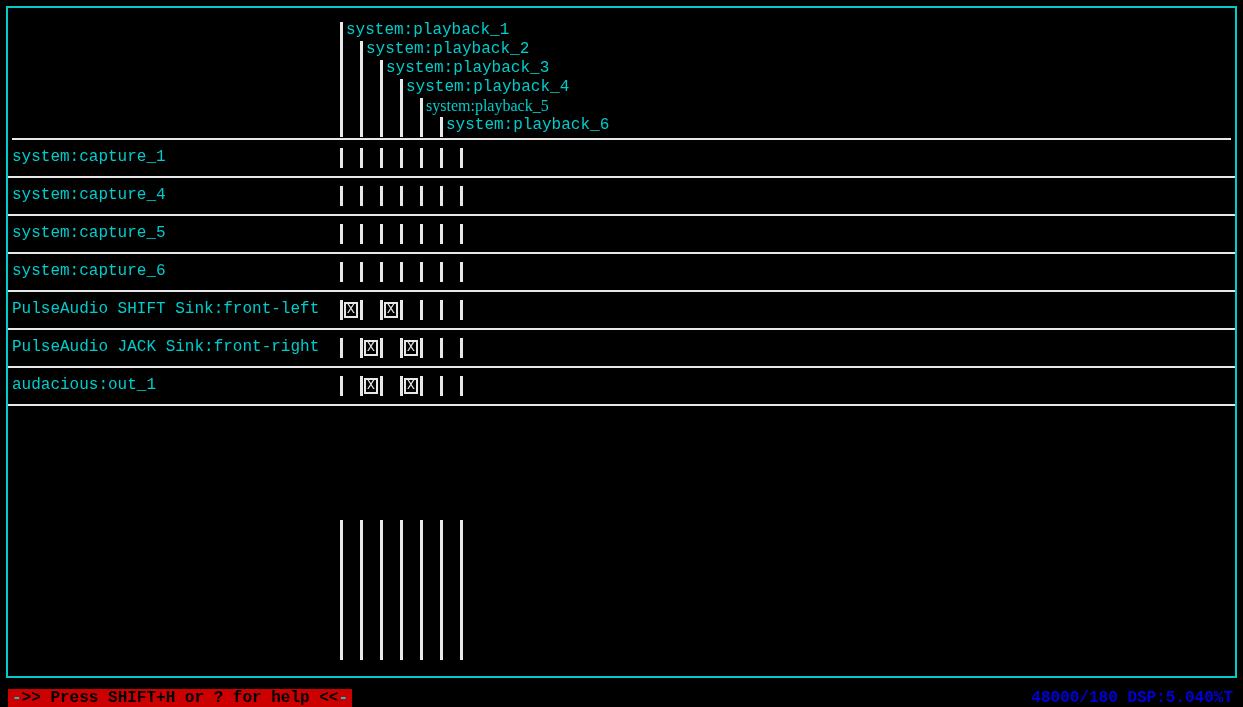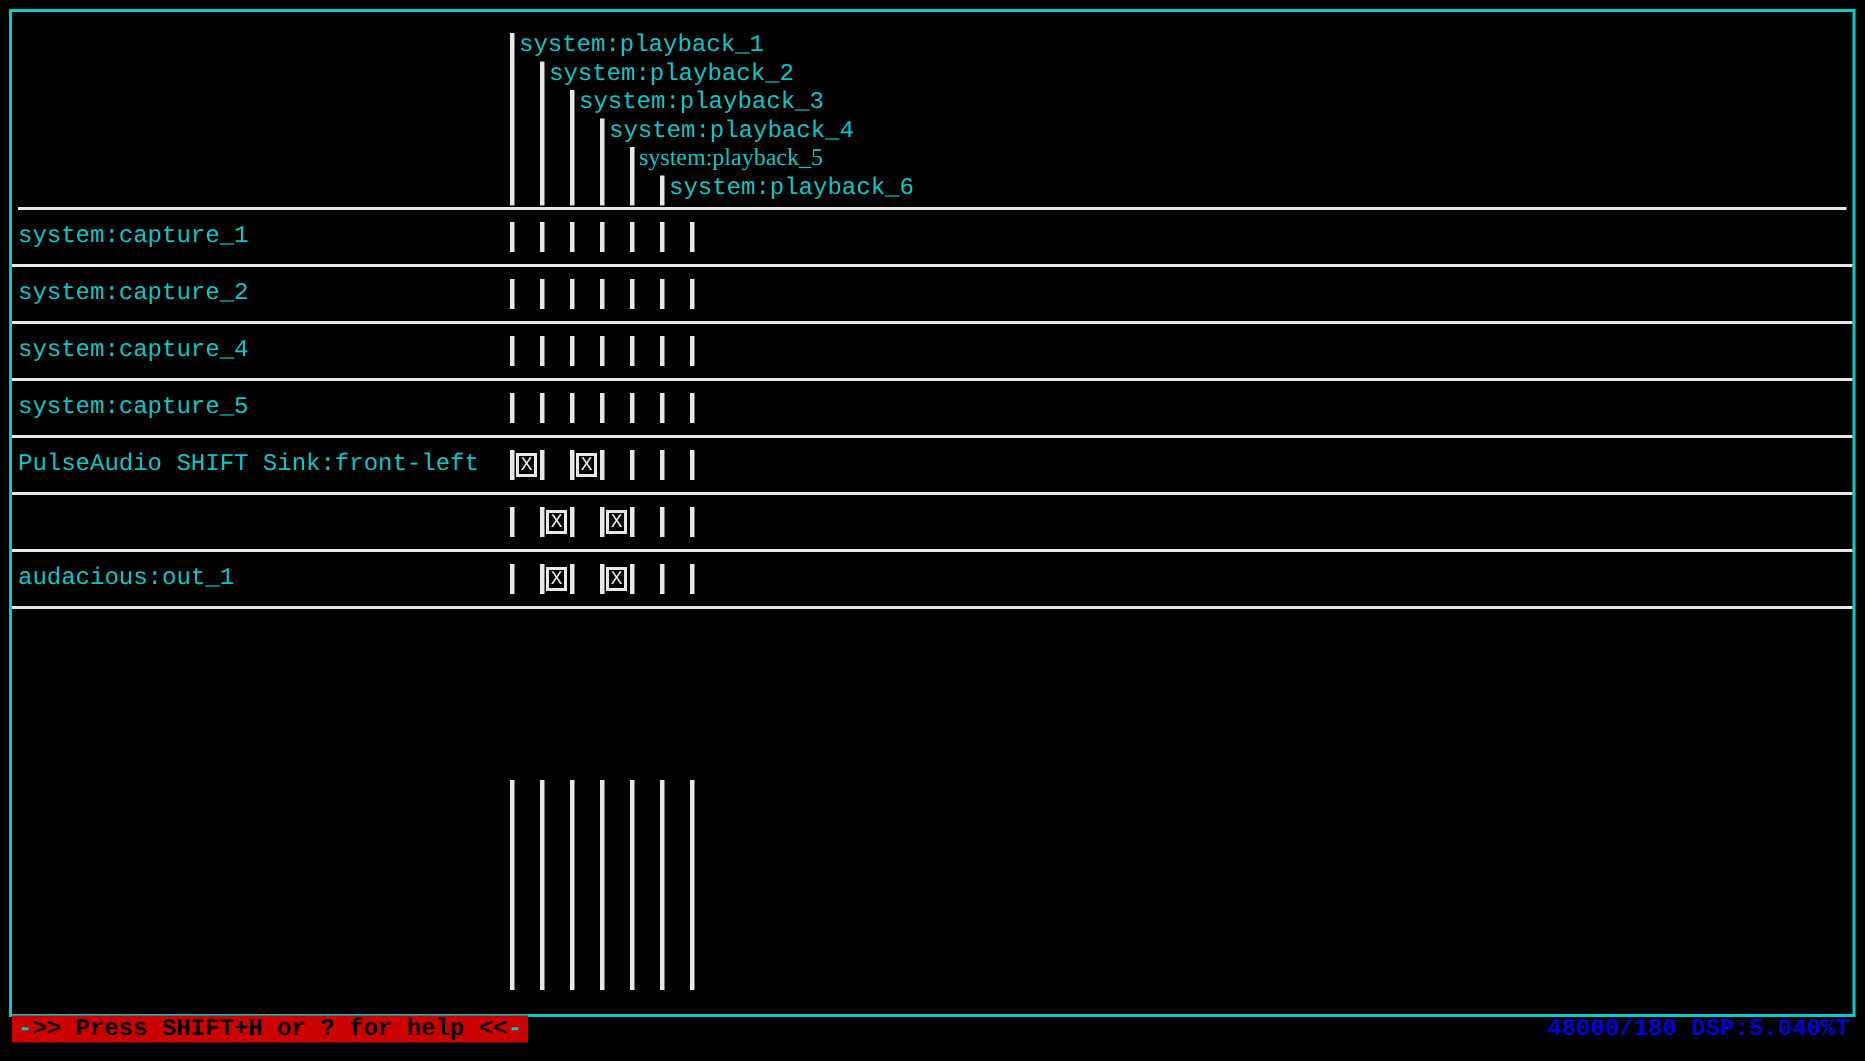--- a/index.html
+++ b/index.html
@@ -87,21 +87,21 @@
   }
   .tail-cols .vline {
     position: absolute;
     width: 3px;
     background: #e8e8e8;
     top: 0;
     height: 140px;
   }
   .statusbar {
     position: absolute;
-    bottom: 12px;
+    bottom: 0;
     left: 8px;
     right: 10px;
     height: 19px;
     display: flex;
     justify-content: space-between;
     align-items: center;
   }
   .help {
     background: #cc0000;
     color: #000000;
@@ -151,41 +151,41 @@
         <div class="row-label">system:capture_1</div>
         <div class="grid-cell-sep" style="left: 332px;"></div>
         <div class="grid-cell-sep" style="left: 352px;"></div>
         <div class="grid-cell-sep" style="left: 372px;"></div>
         <div class="grid-cell-sep" style="left: 392px;"></div>
         <div class="grid-cell-sep" style="left: 412px;"></div>
         <div class="grid-cell-sep" style="left: 432px;"></div>
         <div class="grid-cell-sep" style="left: 452px;"></div>
       </div>
       <div class="row">
-        <div class="row-label">system:capture_2</div>
-        <div class="grid-cell-sep" style="left: 332px;"></div>
-        <div class="grid-cell-sep" style="left: 352px;"></div>
-        <div class="grid-cell-sep" style="left: 372px;"></div>
-        <div class="grid-cell-sep" style="left: 392px;"></div>
-        <div class="grid-cell-sep" style="left: 412px;"></div>
-        <div class="grid-cell-sep" style="left: 432px;"></div>
-        <div class="grid-cell-sep" style="left: 452px;"></div>
-      </div>
-      <div class="row">
         <div class="row-label">system:capture_4</div>
         <div class="grid-cell-sep" style="left: 332px;"></div>
         <div class="grid-cell-sep" style="left: 352px;"></div>
         <div class="grid-cell-sep" style="left: 372px;"></div>
         <div class="grid-cell-sep" style="left: 392px;"></div>
         <div class="grid-cell-sep" style="left: 412px;"></div>
         <div class="grid-cell-sep" style="left: 432px;"></div>
         <div class="grid-cell-sep" style="left: 452px;"></div>
       </div>
       <div class="row">
         <div class="row-label">system:capture_5</div>
+        <div class="grid-cell-sep" style="left: 332px;"></div>
+        <div class="grid-cell-sep" style="left: 352px;"></div>
+        <div class="grid-cell-sep" style="left: 372px;"></div>
+        <div class="grid-cell-sep" style="left: 392px;"></div>
+        <div class="grid-cell-sep" style="left: 412px;"></div>
+        <div class="grid-cell-sep" style="left: 432px;"></div>
+        <div class="grid-cell-sep" style="left: 452px;"></div>
+      </div>
+      <div class="row">
+        <div class="row-label">system:capture_6</div>
         <div class="grid-cell-sep" style="left: 332px;"></div>
         <div class="grid-cell-sep" style="left: 352px;"></div>
         <div class="grid-cell-sep" style="left: 372px;"></div>
         <div class="grid-cell-sep" style="left: 392px;"></div>
         <div class="grid-cell-sep" style="left: 412px;"></div>
         <div class="grid-cell-sep" style="left: 432px;"></div>
         <div class="grid-cell-sep" style="left: 452px;"></div>
       </div>
       <div class="row">
         <div class="row-label">PulseAudio SHIFT Sink:front-left</div>
@@ -193,20 +193,21 @@
         <div class="grid-cell-sep" style="left: 352px;"></div>
         <div class="grid-cell-sep" style="left: 372px;"></div>
         <div class="grid-cell-sep" style="left: 392px;"></div>
         <div class="grid-cell-sep" style="left: 412px;"></div>
         <div class="grid-cell-sep" style="left: 432px;"></div>
         <div class="grid-cell-sep" style="left: 452px;"></div>
         <div class="marker" style="left: 336px;"></div>
         <div class="marker" style="left: 376px;"></div>
       </div>
       <div class="row">
+        <div class="row-label">PulseAudio JACK Sink:front-right</div>
         <div class="grid-cell-sep" style="left: 332px;"></div>
         <div class="grid-cell-sep" style="left: 352px;"></div>
         <div class="grid-cell-sep" style="left: 372px;"></div>
         <div class="grid-cell-sep" style="left: 392px;"></div>
         <div class="grid-cell-sep" style="left: 412px;"></div>
         <div class="grid-cell-sep" style="left: 432px;"></div>
         <div class="grid-cell-sep" style="left: 452px;"></div>
         <div class="marker" style="left: 356px;"></div>
         <div class="marker" style="left: 396px;"></div>
       </div>

